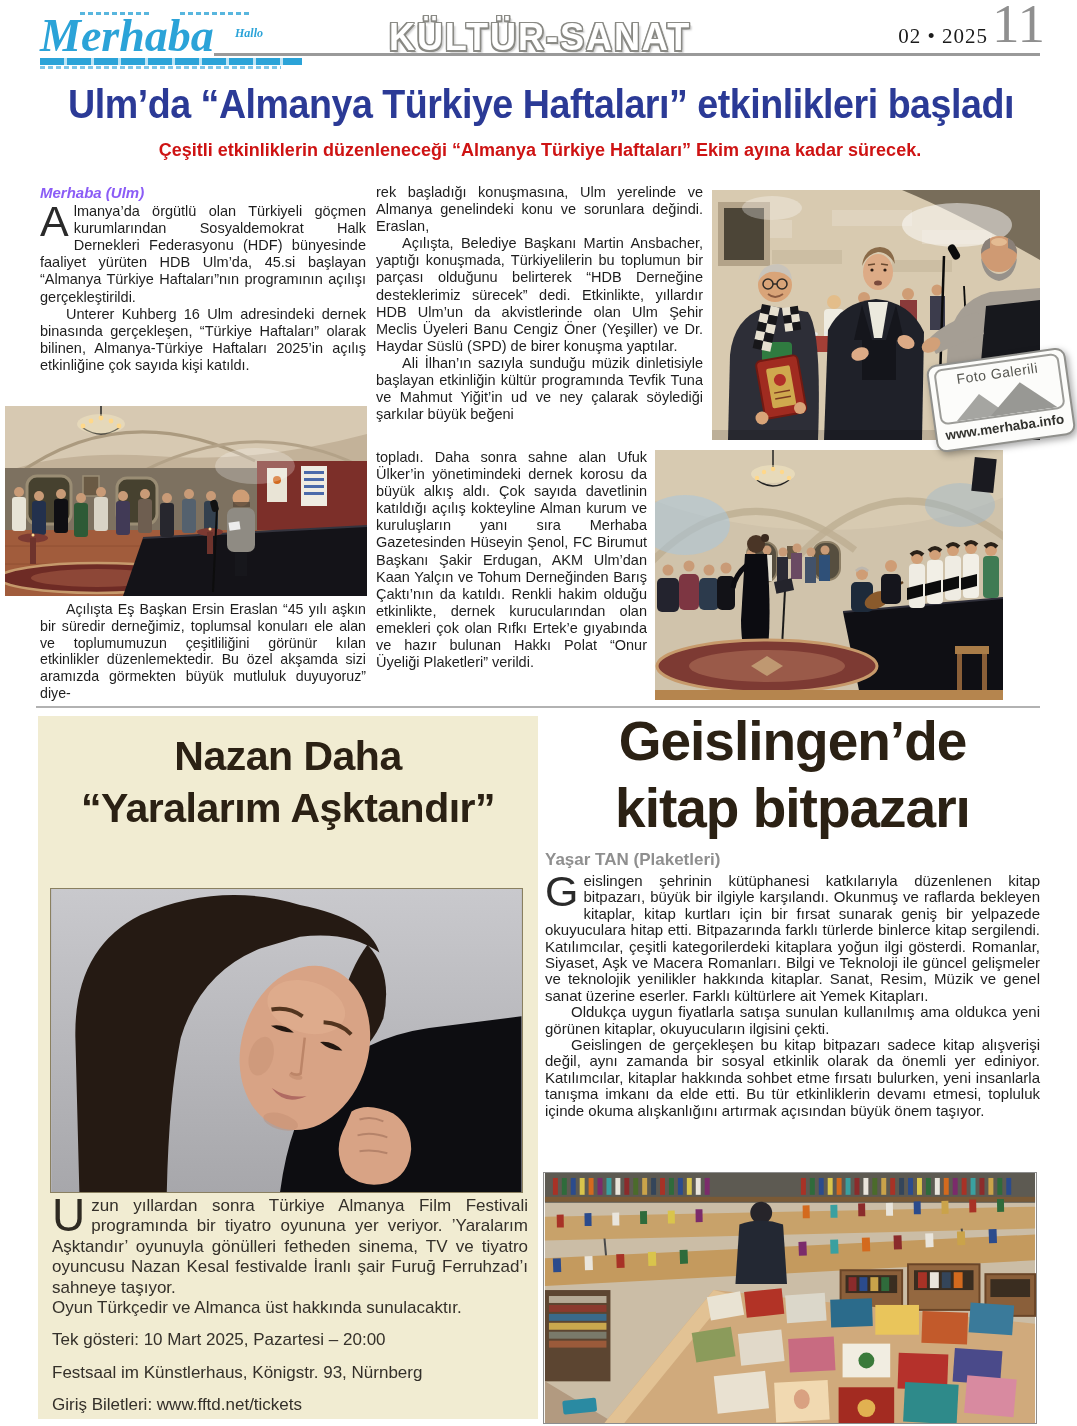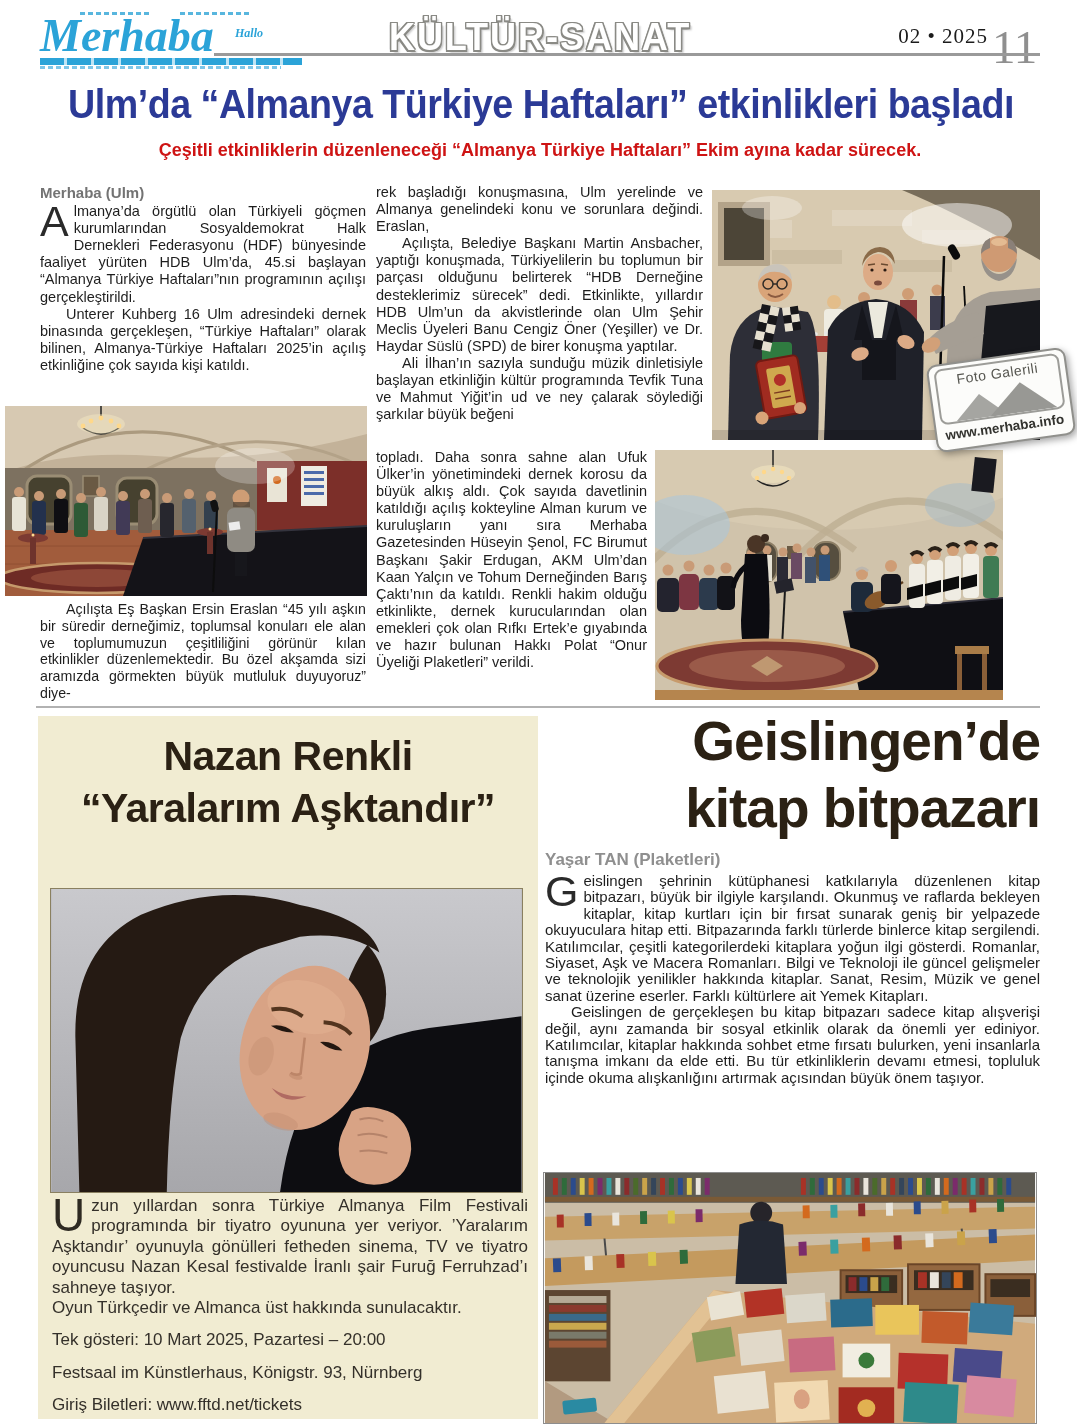--- a/index.html
+++ b/index.html
@@ -25,37 +25,37 @@
     background:repeating-linear-gradient(90deg,#7ec6e8 0 5px,#ffffff 5px 8px); }
 
   #section-title { left:372px; top:16px; width:336px; text-align:center;
     font-weight:700; font-size:38px; letter-spacing:2px; color:#ffffff;
     transform:scaleX(.95);
     text-shadow:-1.5px -1.5px 0 #8a8a85, 1.5px -1.5px 0 #8a8a85, -1.5px 1.5px 0 #8a8a85,
                  1.5px 1.5px 0 #8a8a85, 0 -1.5px 0 #8a8a85, 0 1.5px 0 #8a8a85,
                  -1.5px 0 0 #8a8a85, 1.5px 0 0 #8a8a85, 3px 3px 2px #cccccc; }
   #issue-date { left:893px; top:24px; width:95px; font-family:"Liberation Serif", serif;
     font-size:21px; letter-spacing:1px; color:#1b1b1b; text-align:right; }
-  #page-number { left:992px; top:24px; font-family:"Liberation Serif", serif;
-    font-size:47px; color:#8f8f8f; line-height:47px; }
+  #page-number { left:992px; top:0; font-family:"Liberation Serif", serif;
+    font-size:55px; color:#8f8f8f; line-height:47px; }
   #header-rule { left:214px; top:53px; width:826px; height:3px; background:#9a9a9a; }
 
   
   #main-headline { left:38px; top:82px; width:1002px; text-align:center; white-space:nowrap;
     font-weight:700; font-size:40px; letter-spacing:-0.5px; color:#2b3a96; transform:scaleX(.94); }
   #subhead { left:40px; top:139px; width:1000px; text-align:center;
     font-weight:700; font-size:18px; line-height:22px; color:#ce1313; }
 
   .bodytext { font-size:14.5px; line-height:17.1px; text-align:justify; color:#1e1e1e; }
   .bodytext p { margin:0; }
   p.ind { text-indent:26px; }
   .dropcap { float:left; font-size:43px; line-height:34px; padding:1px 5px 0 0; color:#2a2a2a; }
 
   #col1 { left:40px; top:184px; width:326px; }
-  .a1-byline { font-weight:700; color:#737373; font-size:15px; margin-bottom:2px; }
+  .a1-byline { font-weight:700; color:#8b5cf6; font-size:15px; margin-bottom:2px;font-style:italic; }
   #col1p3 { left:40px; top:601px; width:326px; font-size:14.2px; line-height:16.8px; }
   #col2a { left:376px; top:184px; width:327px; height:263px; overflow:hidden; }
   #col2b { left:376px; top:449px; width:271px; height:260px; overflow:hidden; }
 
   #photo1 { left:5px; top:406px; width:362px; height:190px; }
   #photo2 { left:712px; top:190px; width:328px; height:250px; }
   #photo3 { left:655px; top:450px; width:348px; height:250px; }
   #photo1 svg, #photo2 svg, #photo3 svg, #photo4 svg, #photo5 svg { display:block; width:100%; height:100%; }
 
   
@@ -80,21 +80,21 @@
     font-size:41px; line-height:52px; color:#2b2114; letter-spacing:-0.5px; }
   #photo4 { left:50px; top:888px; width:473px; height:305px; border:1px solid #8a8060;
     background:#b9b9bd; }
   #a2-body { left:52px; top:1196px; width:476px; font-size:17px; line-height:20.4px;
     color:#34302a; text-align:justify; }
   #a2-body p { margin:0; }
   .a2-gap { margin-top:12px !important; }
   .dropcap-big { float:left; font-size:46px; line-height:36px; padding:1px 6px 0 0; color:#2e2a22; }
 
   
-  #a3-head { left:545px; top:708px; width:495px; text-align:right; font-weight:700;
+  #a3-head { left:545px; top:708px; width:495px; text-align:center; font-weight:700;
     font-size:55px; line-height:67px; color:#2b2114; letter-spacing:-1px; }
   #a3-byline { left:545px; top:850px; width:495px; font-weight:700; font-size:17px; color:#8f8f8f; }
   #a3-body { left:545px; top:873px; width:495px; font-size:15px; line-height:16.4px;
     text-align:justify; color:#1e1e1e; }
   #a3-body p { margin:0; }
   #a3-body .ind { text-indent:26px; }
   #photo5 { left:543px; top:1172px; width:494px; height:252px; border:1px solid #8d8d8d; }
 </style>
 </head>
 <body>
@@ -400,21 +400,21 @@
         <span class="m2"></span>
     </div>
   </div>
   <div class="badge-url">www.merhaba.info</div>
 </div>
 
 <div class="abs" id="divider"></div>
 
 <div class="abs" id="creambox"></div>
 <div class="abs" id="a2-head">
-  <div>Nazan Renkli</div>
+  <div>Nazan Daha</div>
   <div>“Yaralarım Aşktandır”</div>
 </div>
 
 <div class="abs" id="photo4">
   <svg viewBox="0 0 473 305">
     <defs>
       <linearGradient id="bgGrad" x1="0" y1="0" x2="0" y2="1">
         <stop offset="0" stop-color="#c9c9cd"></stop>
           <stop offset="1" stop-color="#a7a7ab"></stop>
       </linearGradient>
@@ -451,20 +451,21 @@
   <p class="a2-gap">Giriş Biletleri: www.fftd.net/tickets</p>
 </div>
 
 <div class="abs" id="a3-head">
   <div>Geislingen’de</div>
   <div>kitap bitpazarı</div>
 </div>
 <div class="abs" id="a3-byline">Yaşar TAN (Plaketleri)</div>
 <div class="abs" id="a3-body">
   <p><span class="dropcap">G</span><span>eislingen şehrinin kütüphanesi katkılarıyla düzenlenen kitap bitpazarı, büyük bir ilgiyle karşılandı. Okunmuş ve raflarda bekleyen kitaplar, kitap kurtları için bir fırsat sunarak geniş bir yelpazede okuyuculara hitap etti. Bitpazarında farklı türlerde binlerce kitap sergilendi. Katılımcılar, çeşitli kategorilerdeki kitaplara yoğun ilgi gösterdi. Romanlar, Siyaset, Aşk ve Macera Romanları. Bilgi ve Teknoloji ile güncel gelişmeler ve teknolojik yenilikler hakkında kitaplar. Sanat, Resim, Müzik ve genel sanat üzerine eserler. Farklı kültürlere ait Yemek Kitapları.</span></p>
+  <p class="ind">Oldukça uygun fiyatlarla satışa sunulan kullanılmış ama oldukca yeni görünen kitaplar, okuyucuların ilgisini çekti.</p>
   <p class="ind">Geislingen de gerçekleşen bu kitap bitpazarı sadece kitap alışverişi değil, aynı zamanda bir sosyal etkinlik olarak da önemli yer ediniyor. Katılımcılar, kitaplar hakkında sohbet etme fırsatı bulurken, yeni insanlarla tanışma imkanı da elde etti. Bu tür etkinliklerin devamı etmesi, topluluk içinde okuma alışkanlığını artırmak açısından büyük önem taşıyor.</p>
 </div>
 
 <div class="abs" id="photo5">
   <svg viewBox="0 0 494 252">
     <rect width="494" height="252" fill="#cbbda6"></rect>
     <rect x="0" y="0" width="494" height="30" fill="#5d5a52"></rect>
     <g>
       <rect x="8" y="5" width="5" height="17" fill="#a83226"></rect>
         <rect x="17" y="5" width="5" height="17" fill="#2f6b3b"></rect>

